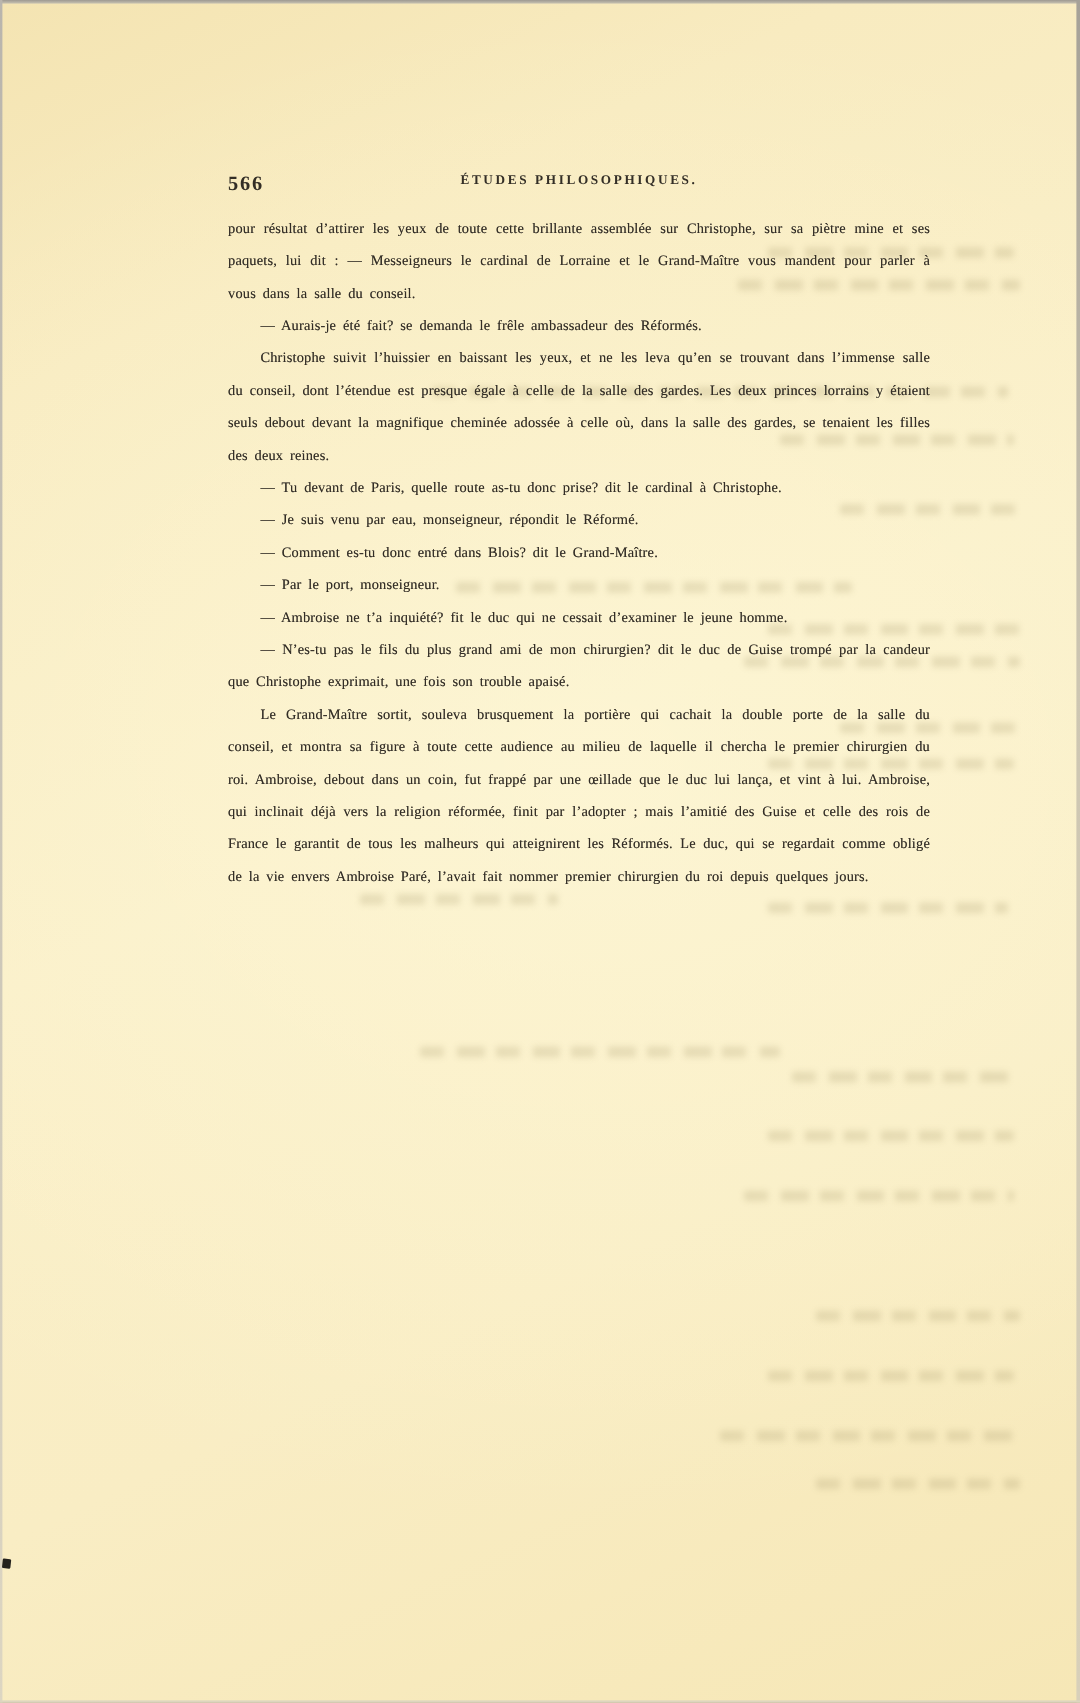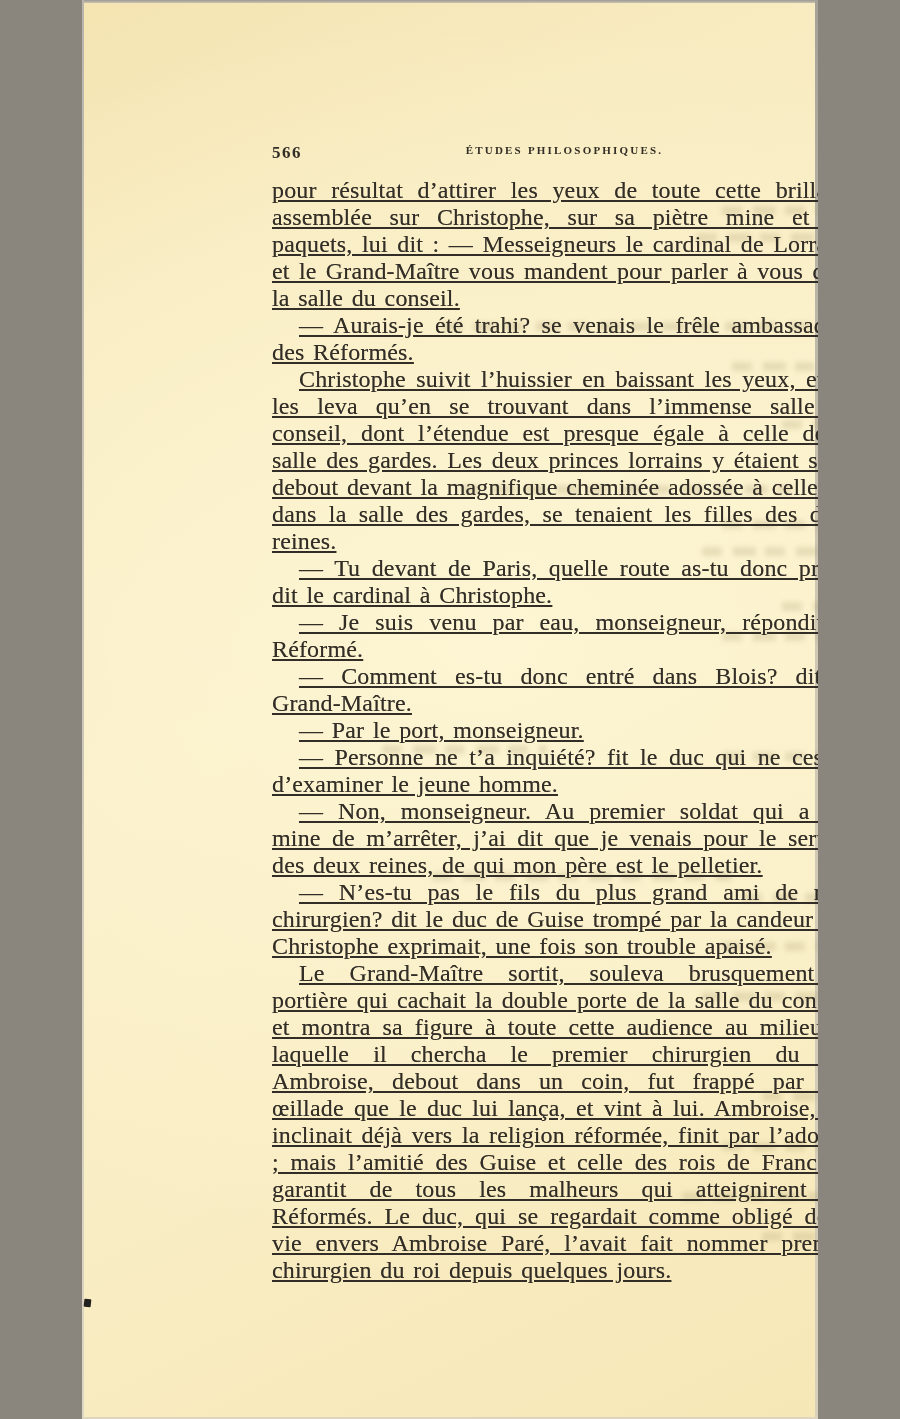--- a/index.html
+++ b/index.html
@@ -2,21 +2,21 @@
 <html lang="fr"><head>
 <meta charset="utf-8">
 <style>
   html, body {
     margin: 0;
     padding: 0;
     background: #8a867e;
   }
   .scan-page {
     position: relative;
-    width: 736px;
+    width: 900px;
     height: 1419px;
     margin: 0 auto;
     overflow: hidden;
     background:
       radial-gradient(1200px 900px at 55% 45%, rgba(255,250,220,0.55), rgba(255,250,220,0) 70%),
       linear-gradient(155deg, #f4e4b2 0%, #f8ebc0 18%, #faefc8 45%, #f9edc4 70%, #f6e7b6 100%);
     font-family: "Liberation Serif", "DejaVu Serif", serif;
     color: #2e2a24;
   }
   
@@ -57,28 +57,27 @@
     letter-spacing: 2.2px;
     color: #332e26;
     white-space: nowrap;
   }
 
   .text-block {
     position: absolute;
     left: 190px;
     top: 177px;
     width: 585px;
-    font-size: 24px;
+    font-size: 12px;
     line-height: 27px;
     text-align: justify;
     word-spacing: 2.5px;
     letter-spacing: 0.15px;
     color: #322d26;
     text-shadow: 0 0 0.5px rgba(50,45,38,0.55);
-    text-decoration: underline;
   }
   .text-block p { margin: 0; }
   .text-block p.indent { text-indent: 27px; }
 
   
   .ghost {
     position: absolute;
     height: 9px;
     border-radius: 2px;
     opacity: 0.22;
@@ -124,25 +123,24 @@
     <div class="ghost" style="left:680px; top:1232px; width:170px;"></div>
   </div>
 
   <div class="page-header">
     <span class="page-number">566</span>
     <span class="running-title">ÉTUDES PHILOSOPHIQUES.</span>
   </div>
 
   <div class="text-block">
       <p>pour résultat d’attirer les yeux de toute cette brillante assemblée sur Christophe, sur sa piètre mine et ses paquets, lui dit : — Messeigneurs le cardinal de Lorraine et le Grand-Maître vous mandent pour parler à vous dans la salle du conseil.</p>
-      <p class="indent">— Aurais-je été trahi? se venais le frêle ambassadeur des Réformés.</p>
+      <p class="indent">— Aurais-je été fait? se demanda le frêle ambassadeur des Réformés.</p>
       <p class="indent">Christophe suivit l’huissier en baissant les yeux, et ne les leva qu’en se trouvant dans l’immense salle du conseil, dont l’étendue est presque égale à celle de la salle des gardes. Les deux princes lorrains y étaient seuls debout devant la magnifique cheminée adossée à celle où, dans la salle des gardes, se tenaient les filles des deux reines.</p>
       <p class="indent">— Tu devant de Paris, quelle route as-tu donc prise? dit le cardinal à Christophe.</p>
       <p class="indent">— Je suis venu par eau, monseigneur, répondit le Réformé.</p>
       <p class="indent">— Comment es-tu donc entré dans Blois? dit le Grand-Maître.</p>
       <p class="indent">— Par le port, monseigneur.</p>
-      <p class="indent">— Personne ne t’a inquiété? fit le duc qui ne cessait d’examiner le jeune homme.</p>
-      <p class="indent">— Non, monseigneur. Au premier soldat qui a fait mine de m’arrêter, j’ai dit que je venais pour le service des deux reines, de qui mon père est le pelletier.</p>
+      <p class="indent">— Ambroise ne t’a inquiété? fit le duc qui ne cessait d’examiner le jeune homme.</p>
       <p class="indent">— N’es-tu pas le fils du plus grand ami de mon chirurgien? dit le duc de Guise trompé par la candeur que Christophe exprimait, une fois son trouble apaisé.</p>
       <p class="indent">Le Grand-Maître sortit, souleva brusquement la portière qui cachait la double porte de la salle du conseil, et montra sa figure à toute cette audience au milieu de laquelle il chercha le premier chirurgien du roi. Ambroise, debout dans un coin, fut frappé par une œillade que le duc lui lança, et vint à lui. Ambroise, qui inclinait déjà vers la religion réformée, finit par l’adopter ; mais l’amitié des Guise et celle des rois de France le garantit de tous les malheurs qui atteignirent les Réformés. Le duc, qui se regardait comme obligé de la vie envers Ambroise Paré, l’avait fait nommer premier chirurgien du roi depuis quelques jours.</p>
     </div>
 
 </div>
 
 </body></html>

